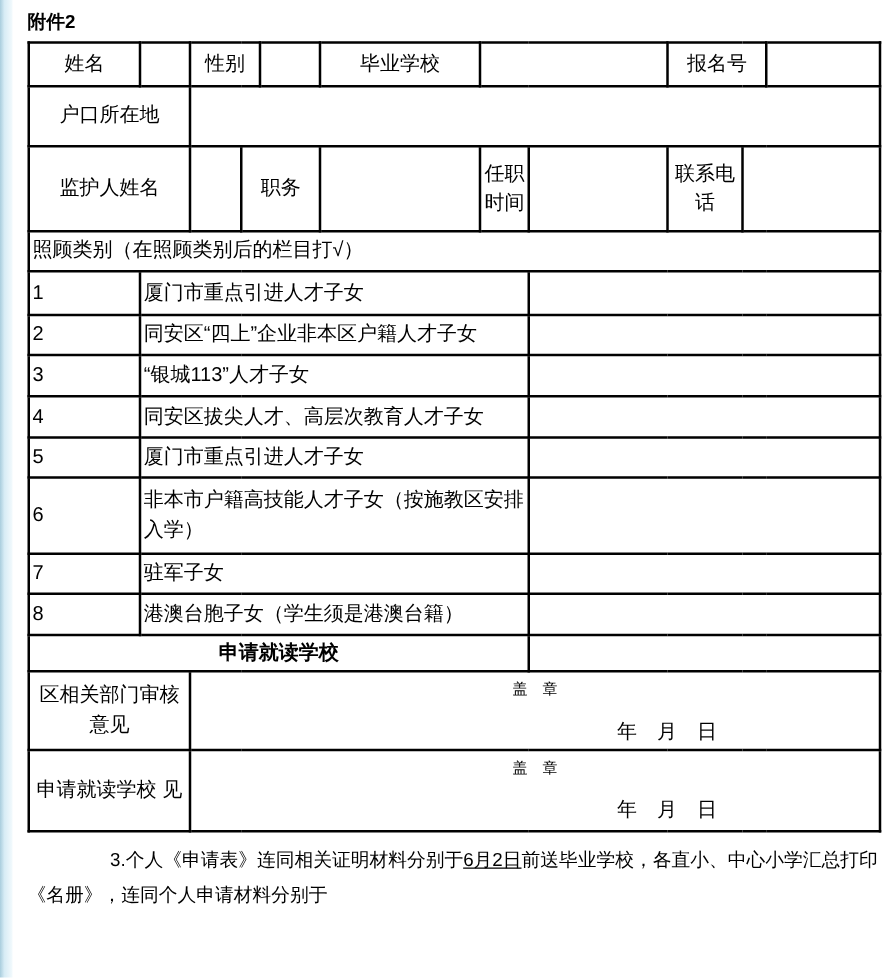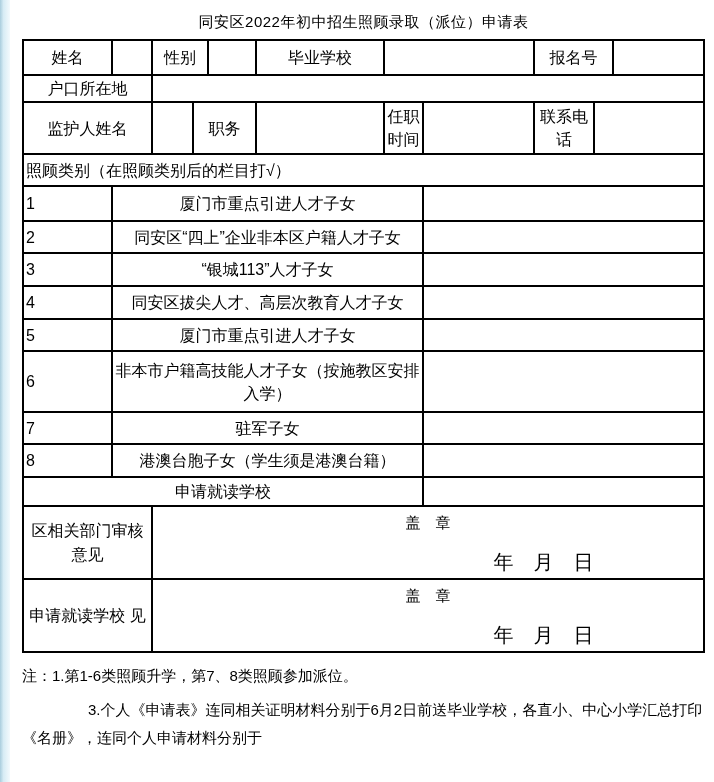--- a/index.html
+++ b/index.html
@@ -7,39 +7,39 @@
   .left-strip{position:absolute;left:0;top:0;width:10px;height:782px;background:linear-gradient(to right,#a9cddd,#d7ecf5 35%,#f3fafd);}
   .content{position:absolute;left:22px;top:0;width:683px;}
   .attachment{font-size:15px;font-weight:bold;padding-top:8px;height:18px;}
   .title{font-size:15px;text-align:center;margin-top:13px;height:19px;letter-spacing:.5px;}
   table.form{border-collapse:collapse;table-layout:fixed;width:683px;margin-top:7px;}
   table.form td{border:2px solid #000;font-size:16px;padding:1px 2px;overflow:hidden;vertical-align:middle;line-height:1.45;}
   td.lbl{text-align:center;}
   td.fill{background:#fff;}
   td.cat-hdr{text-align:left;padding-left:3px;}
   td.num{text-align:left;padding-left:3px;}
-  td.cat-text{text-align:center;padding-left:3px;}
-  td.apply{text-align:center;font-weight:normal;}
-  .seal-line{text-align:center;padding-top:4px;font-size:15px;}
-  .date-line{padding-left:62%;font-size:20px;margin-top:14px;white-space:nowrap;}
+  td.cat-text{text-align:left;padding-left:3px;}
+  td.apply{text-align:center;font-weight:bold;}
+  .seal-line{text-align:center;padding-top:4px;font-size:12px;}
+  .date-line{padding-left:62%;font-size:16px;margin-top:14px;white-space:nowrap;}
   .two-line{line-height:1.7;}
   .notes{margin-top:9px;font-size:15px;line-height:1.85;}
   .notes p{margin:0 0 7px 0;}
   .notes .n2{margin-left:33px;}
   .notes .n3{text-indent:66px;margin-bottom:0;}
-  .u{}
+  .u{text-decoration:underline;}
 </style>
 </head>
 <body>
 
 <div class="left-strip"></div>
 
 <div class="content">
 
-  <div class="title">同安区2022年初中招生照顾录取（派位）申请表</div>
+  <div class="attachment">附件2</div>
 
   <table class="form">
     <colgroup>
       <col style="width:89px">
         <col style="width:40px">
         <col style="width:41px">
         <col style="width:15px">
       <col style="width:48px">
         <col style="width:128px">
         <col style="width:39px">
@@ -54,26 +54,26 @@
       <td class="lbl">姓名</td>
       <td class="fill"></td>
       <td class="lbl" colspan="2">性别</td>
       <td class="fill"></td>
       <td class="lbl">毕业学校</td>
       <td class="fill" colspan="2"></td>
       <td class="lbl" colspan="2">报名号</td>
       <td class="fill"></td>
     </tr>
 
-    <tr style="height:27px">
+    <tr style="height:48px">
       <td class="lbl" colspan="2">户口所在地</td>
       <td class="fill" colspan="9"></td>
     </tr>
 
-    <tr style="height:52px">
+    <tr style="height:68px">
       <td class="lbl" colspan="2">监护人姓名</td>
       <td class="fill"></td>
       <td class="lbl" colspan="2">职务</td>
       <td class="fill"></td>
       <td class="lbl two-line">任职时间</td>
       <td class="fill"></td>
       <td class="lbl two-line">联系电话</td>
       <td class="fill" colspan="2"></td>
     </tr>
 
@@ -142,17 +142,16 @@
       <td class="lbl" colspan="2">申请就读学校 见</td>
       <td colspan="9" style="vertical-align:top">
         <div class="seal-line">盖　章</div>
         <div class="date-line">年　月　日</div>
       </td>
     </tr>
   </tbody>
     </table>
 
   <div class="notes">
-    <p class="n1">注：1.第1-6类照顾升学，第7、8类照顾参加派位。</p>
     <p class="n3"><span>3.个人《申请表》连同相关证明材料分别于</span><span class="u">6月2日</span><span>前送毕业学校，各直小、中心小学汇总打印《名册》，连同个人申请材料分别于</span></p>
   </div>
 
 </div>
 
 </body></html>

